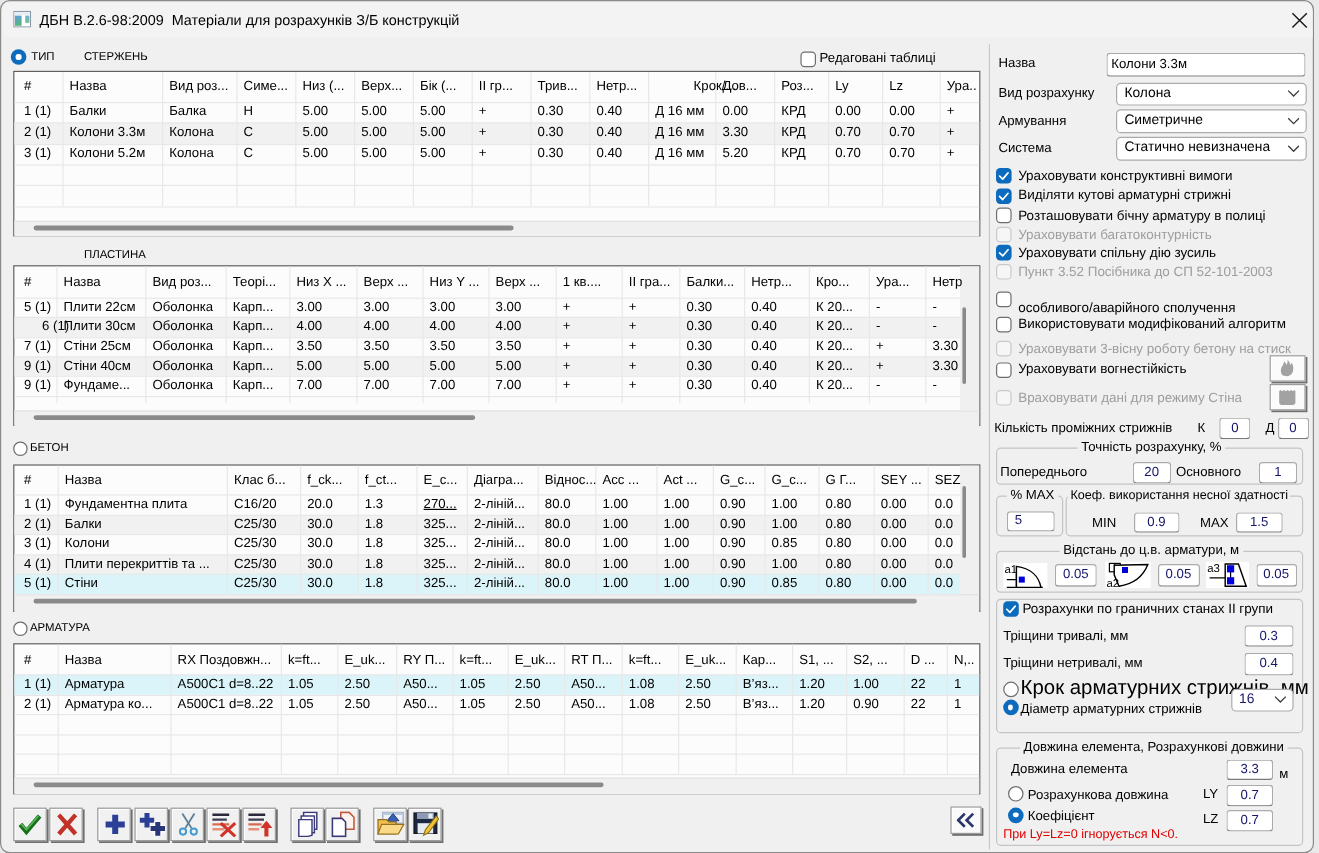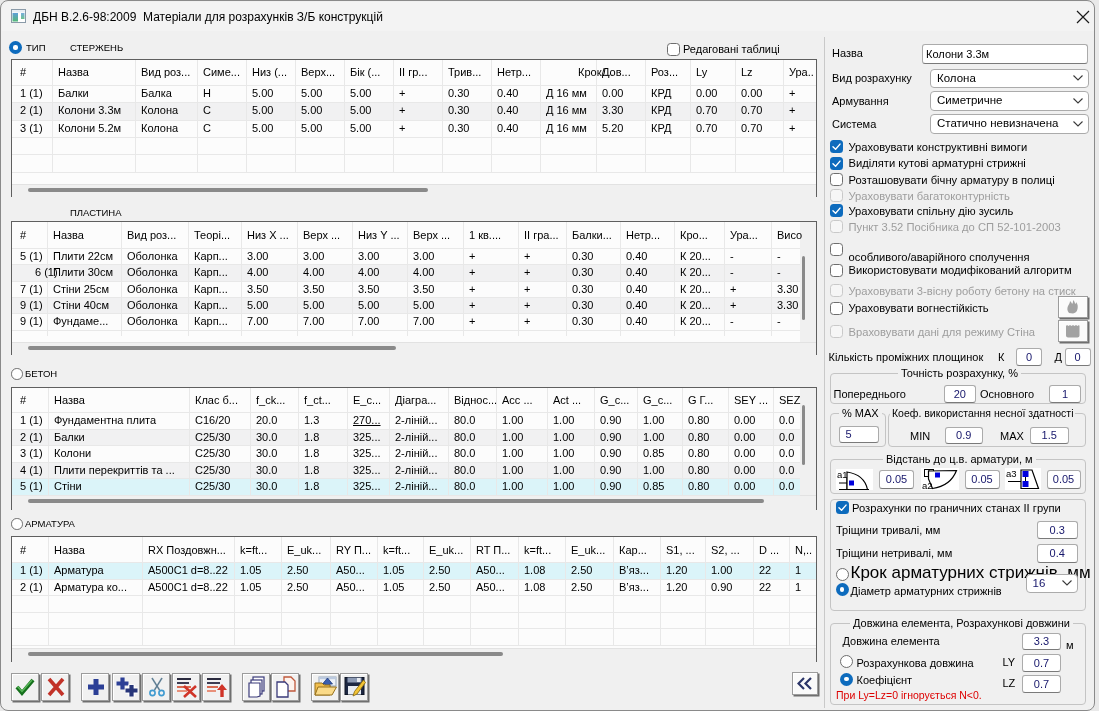--- a/index.html
+++ b/index.html
@@ -154,21 +154,21 @@
 <span style="left:236px;">Низ X ...</span>
 <span style="left:292px;">Верх ...</span>
 <span style="left:347px;">Низ Y ...</span>
 <span style="left:402px;">Верх ...</span>
 <span style="left:458px;">1 кв....</span>
 <span style="left:513px;">II гра...</span>
 <span style="left:561px;">Балки...</span>
 <span style="left:615px;">Нетр...</span>
 <span style="left:669px;">Кро...</span>
 <span style="left:719px;">Ура...</span>
-<span style="left:766px;">Висо</span>
+<span style="left:766px;">Нетр</span>
 </div>
 <div class="r" style="left:10px;top:247px;height:16.3px;line-height:16.3px;">
 <span style="left:9px;">5 (1)</span>
 <span style="left:42px;">Плити 22см</span>
 <span style="left:116px;">Оболонка</span>
 <span style="left:183px;">Карп...</span>
 <span style="left:236px;">3.00</span>
 <span style="left:292px;">3.00</span>
 <span style="left:347px;">3.00</span>
 <span style="left:402px;">3.00</span>
@@ -611,21 +611,21 @@
 <div style="position:absolute;left:1057px;top:295px;width:30px;height:21.5px;background:#fbfbfb;border:1px solid #9c9c9c;box-shadow:1.5px 1.5px 0 #6f6f6f,inset 1px 1px 0 #ffffff;box-sizing:border-box;">
       <svg width="16" height="16" viewBox="0 0 16 16" style="position:absolute;left:6px;top:2px">
         <path d="M4 14 C2 12 2 9 3 7 C4 5 5 4 5 2 C6 3 7 4 7 5 C8 4 8 3 8 1 C10 3 10 4 10 5 C11 4.5 11 4 11 3 C13 5 13 8 12.5 10 C12 13 10 14 8 14.5 Z" fill="#a2a2a2"></path>
       </svg>
     </div>
 <div style="position:absolute;left:1057px;top:319px;width:30px;height:22px;background:#fbfbfb;border:1px solid #9c9c9c;box-shadow:1.5px 1.5px 0 #6f6f6f,inset 1px 1px 0 #ffffff;box-sizing:border-box;">
       <svg width="18" height="16" viewBox="0 0 18 16" style="position:absolute;left:5px;top:2px">
         <path d="M2 3 L3 2 L4.5 3 L6 2 L7.5 3 L9 2 L10.5 3 L12 2 L13.5 3 L15 2 L15.5 3 V12.5 C15.5 13.5 14.5 14.5 13.5 14.5 H4 C3 14.5 2 13.5 2 12.5 Z" fill="#a2a2a2"></path>
       </svg>
     </div>
-<div class="t" style="left:827.5px;top:348.5px;height:14px;line-height:14px;font-size:11px;">Кількість проміжних площинок</div>
+<div class="t" style="left:827.5px;top:348.5px;height:14px;line-height:14px;font-size:11px;">Кількість проміжних стрижнів</div>
 <div class="t" style="left:997px;top:348.5px;height:14px;line-height:14px;font-size:11px;">К</div>
 <div style="position:absolute;left:1015px;top:346.5px;width:26px;height:18px;background:#fff;border:1px solid #ababab;border-bottom:1.5px solid #7a7a7a;border-radius:3px;box-sizing:border-box;text-align:center;line-height:16px;font-size:11px;color:#16166b;">0</div>
 <div class="t" style="left:1053.5px;top:348.5px;height:14px;line-height:14px;font-size:11px;">Д</div>
 <div style="position:absolute;left:1063.5px;top:346.5px;width:26px;height:18px;background:#fff;border:1px solid #ababab;border-bottom:1.5px solid #7a7a7a;border-radius:3px;box-sizing:border-box;text-align:center;line-height:16px;font-size:11px;color:#16166b;">0</div>
 <div style="position:absolute;left:829px;top:372.4px;width:256px;height:31px;border:1px solid #c4c4c4;border-radius:4px;box-sizing:border-box;"></div>
 <div class="t" style="left:897px;top:365.4px;height:14px;line-height:14px;font-size:11px;"><span style="background:#f0f0f0;padding:0 3px;">Точність розрахунку, %</span></div>
 <div class="t" style="left:832.5px;top:385.5px;height:14px;line-height:14px;font-size:11px;">Попереднього</div>
 <div style="position:absolute;left:943px;top:384.3px;width:31.5px;height:18px;background:#fff;border:1px solid #ababab;border-bottom:1.5px solid #7a7a7a;border-radius:3px;box-sizing:border-box;text-align:center;line-height:16px;font-size:11px;color:#16166b;">20</div>
 <div class="t" style="left:979px;top:385.5px;height:14px;line-height:14px;font-size:11px;">Основного</div>
 <div style="position:absolute;left:1048px;top:384.3px;width:32px;height:18px;background:#fff;border:1px solid #ababab;border-bottom:1.5px solid #7a7a7a;border-radius:3px;box-sizing:border-box;text-align:center;line-height:16px;font-size:11px;color:#16166b;">1</div>

